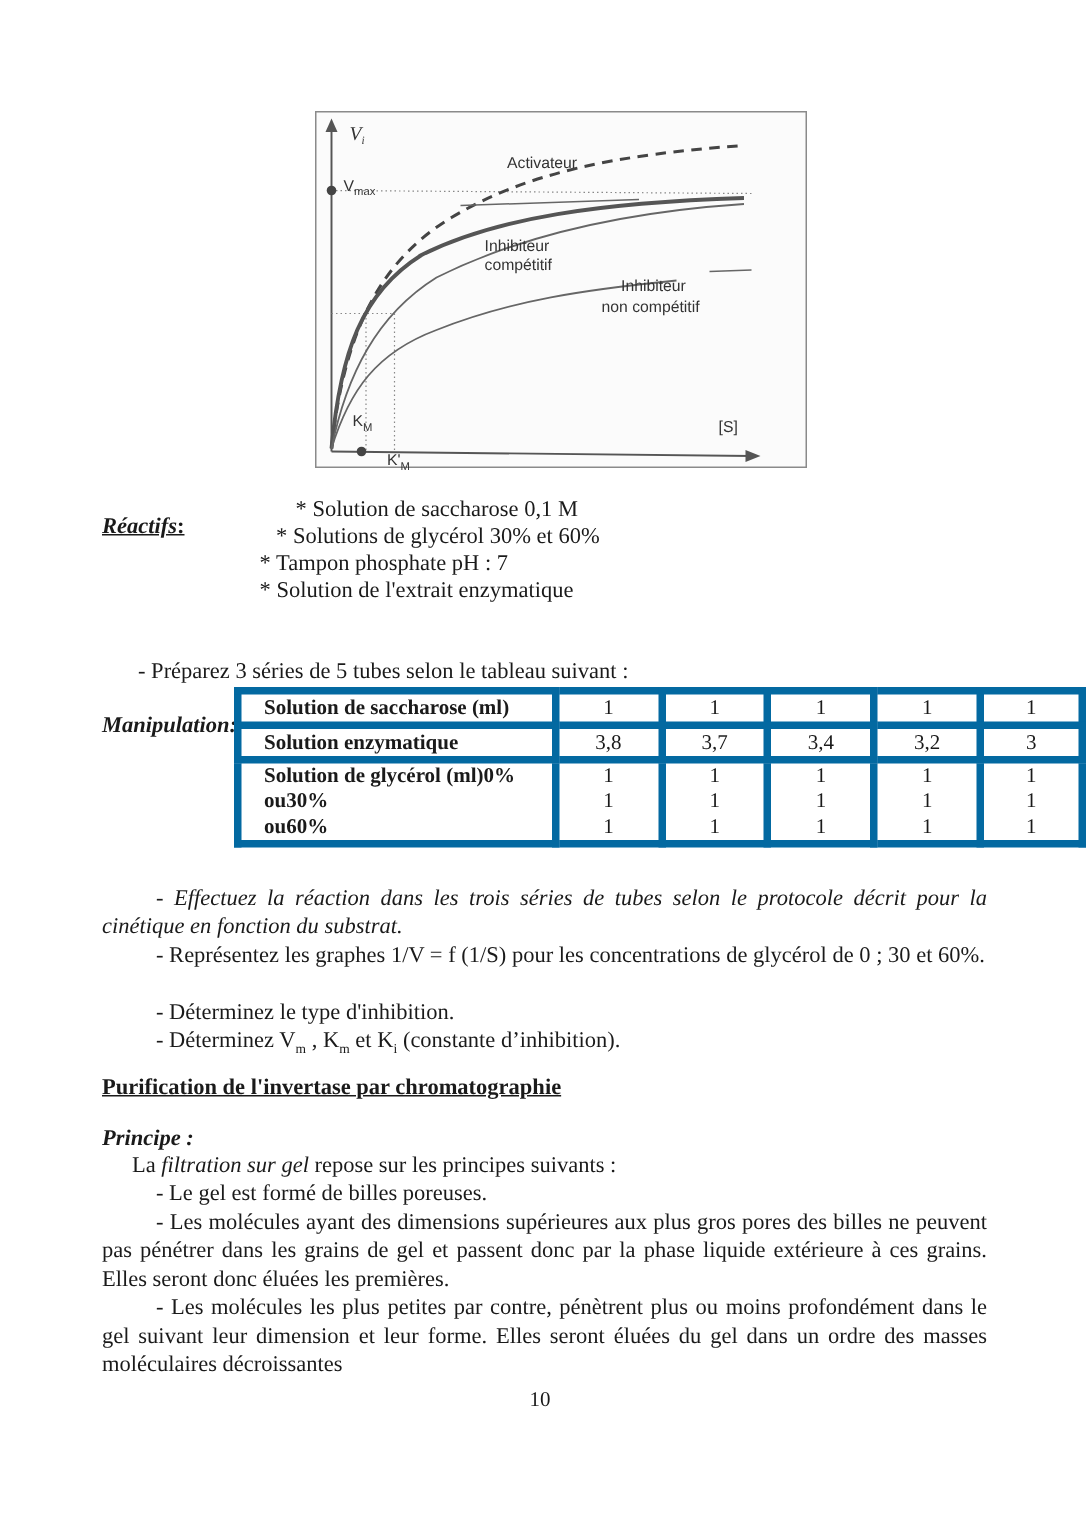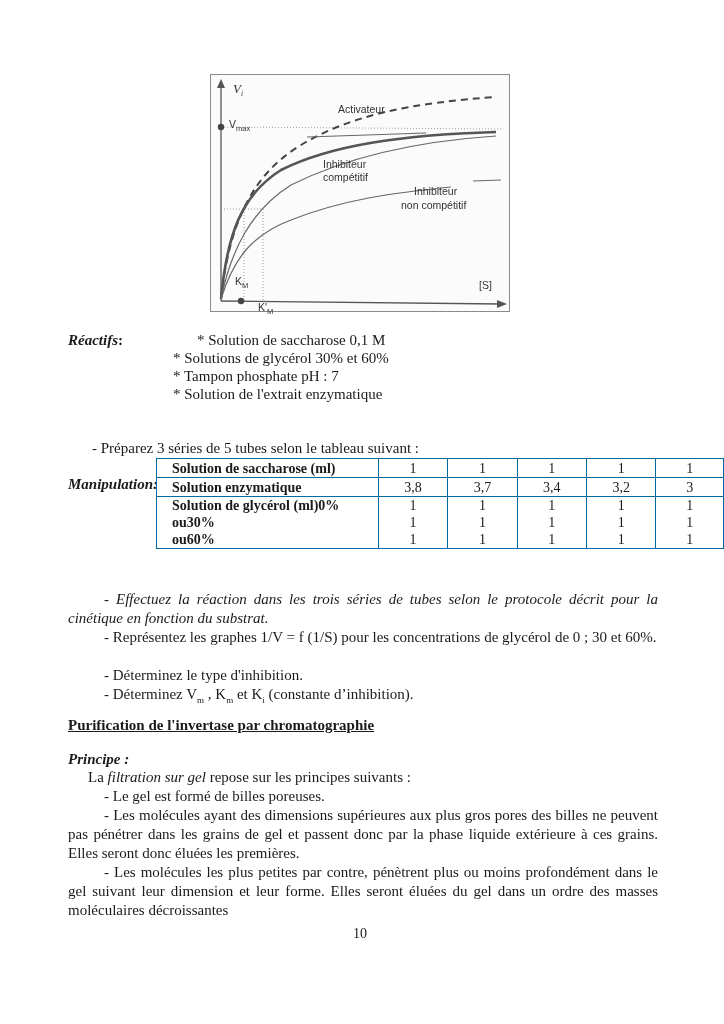--- a/index.html
+++ b/index.html
@@ -1,27 +1,27 @@
 <!DOCTYPE html>
 <html><head>
 <meta charset="utf-8">
 <style>
   html, body { margin:0; padding:0; background:#ffffff; }
   body { width:724px; height:1024px; position:relative; overflow:hidden;
          font-family:"Liberation Serif", serif; color:#1a1a1a; font-size:15px; }
   .abs { position:absolute; }
-  .figure { left:210px; top:74px; width:298px; height:236px; border:1px solid #8a8a8a; background:#fbfbfb; }
+  .figure { left:210px; top:74px; width:298px; height:236px; border:1px solid #8a8a8a; background:#fbfbfb;padding-left:28px; }
   .figure svg { position:absolute; left:0; top:0; }
   .fig-label { position:absolute; font-family:"Liberation Sans", sans-serif; font-size:10.5px; color:#333; white-space:nowrap; }
   .sub { font-size:7.5px; position:relative; top:3px; }
   .line { position:absolute; white-space:nowrap; line-height:18px; }
   .bi { font-weight:bold; font-style:italic; }
   .reactif-item { position:absolute; left:173px; white-space:nowrap; line-height:18px; }
   table.tubes { position:absolute; left:156px; top:458px; border-collapse:collapse; font-size:14px; }
-  table.tubes td { border:1px solid #0369a1; padding:0 15px; height:18px; line-height:17px; }
+  table.tubes td { border:5px solid #0369a1; padding:0 15px; height:18px; line-height:17px; }
   table.tubes td.lbl { width:216px; font-weight:bold; }
   table.tubes td.val { width:43px; text-align:center; }
   .multi { line-height:17px; }
   .glyc-row { display:flex; }
   .para { position:absolute; left:68px; width:590px; text-align:justify; line-height:19px; }
   .title-u { font-weight:bold; text-decoration:underline; }
   .page-num { position:absolute; left:353px; top:926px; font-size:14px; }
 </style>
 </head>
 <body>
@@ -57,23 +57,23 @@
   <span class="fig-label" style="left:127px;top:28px;">Activateur</span>
   <span class="fig-label" style="left:112px;top:83px;">Inhibiteur</span>
   <span class="fig-label" style="left:112px;top:96px;">compétitif</span>
   <span class="fig-label" style="left:203px;top:110px;">Inhibiteur</span>
   <span class="fig-label" style="left:190px;top:124px;">non compétitif</span>
   <span class="fig-label" style="left:24px;top:200px;"><span>K</span><span class="sub">M</span></span>
   <span class="fig-label" style="left:47px;top:200px;margin-top:26px;"><span>K'</span><span class="sub">M</span></span>
   <span class="fig-label" style="left:268px;top:204px;">[S]</span>
 </div>
 
-<div class="line bi" style="left:68px;top:331px;"><span>Réactifs</span><span style="font-style:normal">:</span></div>
+<div class="line bi" style="left:68px;top:342px;text-decoration:underline;"><span>Réactifs</span><span style="font-style:normal">:</span></div>
 <div class="reactif-item" style="top:331px;margin-left:24px;">* Solution de saccharose 0,1 M</div>
-<div class="reactif-item" style="top:349px;">* Solutions de glycérol 30% et 60%</div>
+<div class="reactif-item" style="top:349px;margin-left:11px;">* Solutions de glycérol 30% et 60%</div>
 <div class="reactif-item" style="top:367px;">* Tampon phosphate pH : 7</div>
 <div class="reactif-item" style="top:385px;">* Solution de l'extrait enzymatique</div>
 
 <div class="line bi" style="left:68px;top:440px;margin-top:35px;">Manipulation:</div>
 <div class="line" style="left:92px;top:439px;">- Préparez 3 séries de 5 tubes selon le tableau suivant :</div>
 
 <table class="tubes">
   <tbody>
       <tr>
     <td class="lbl">Solution de saccharose (ml)</td>

